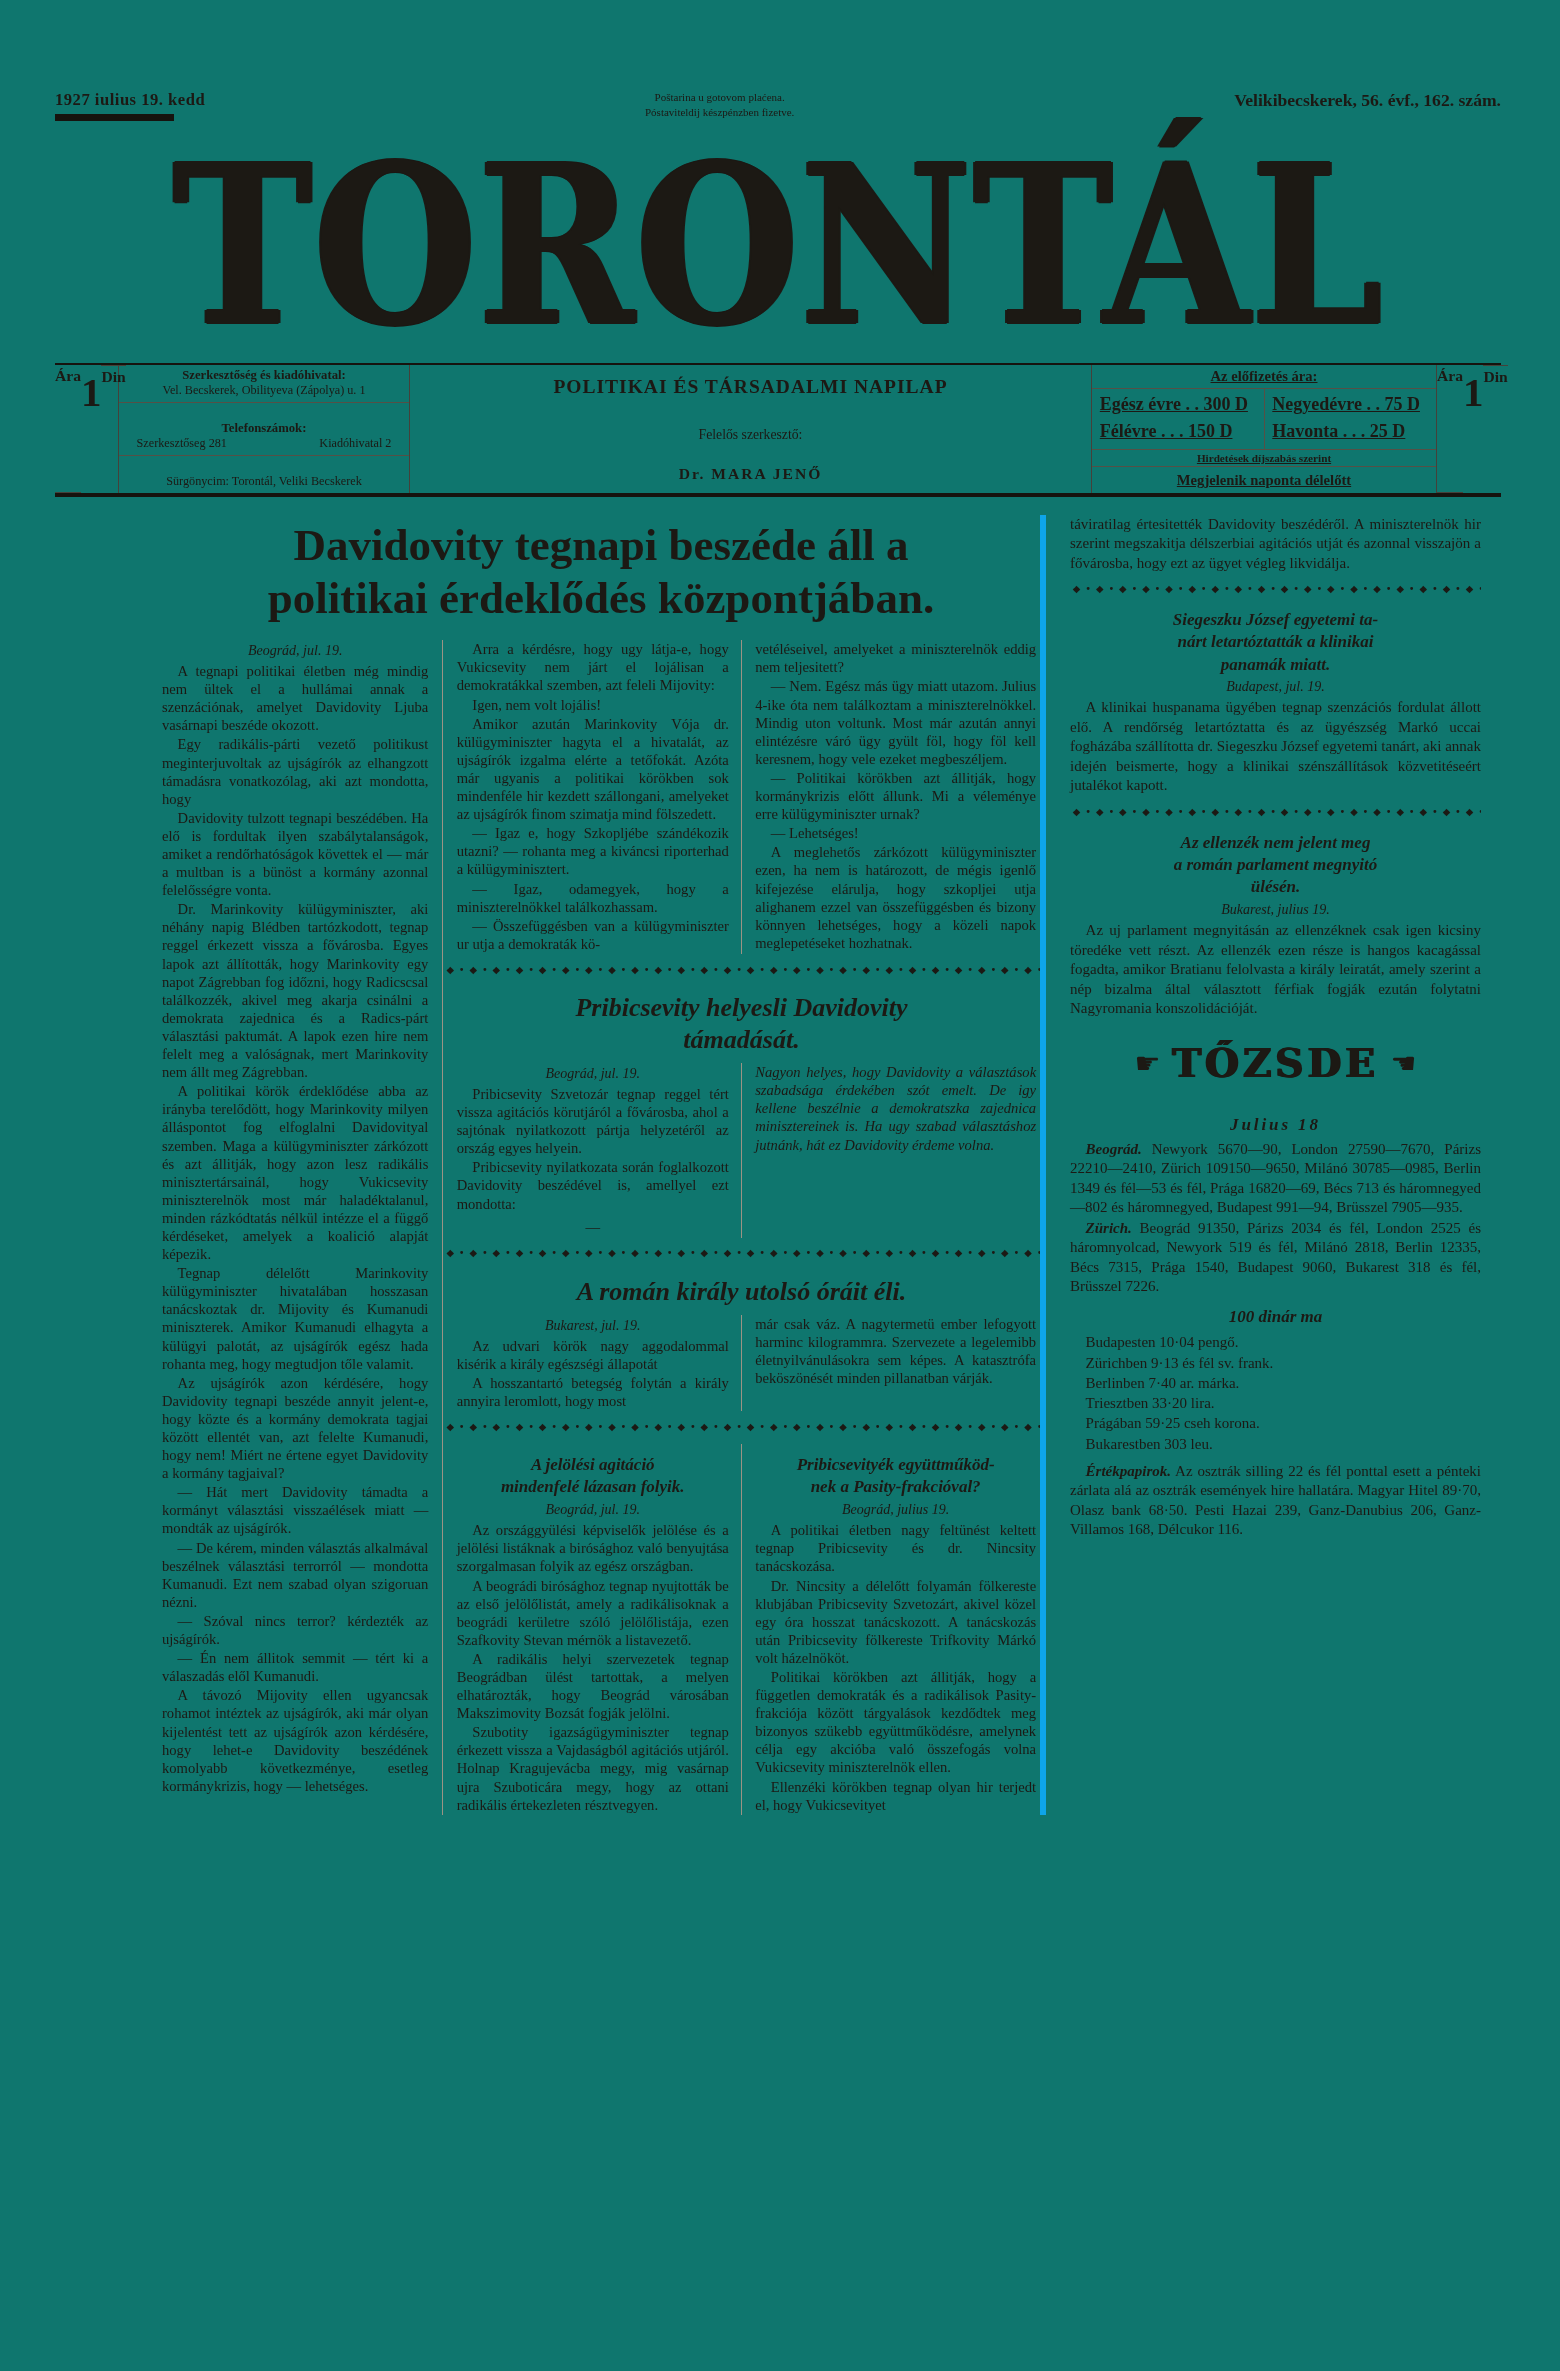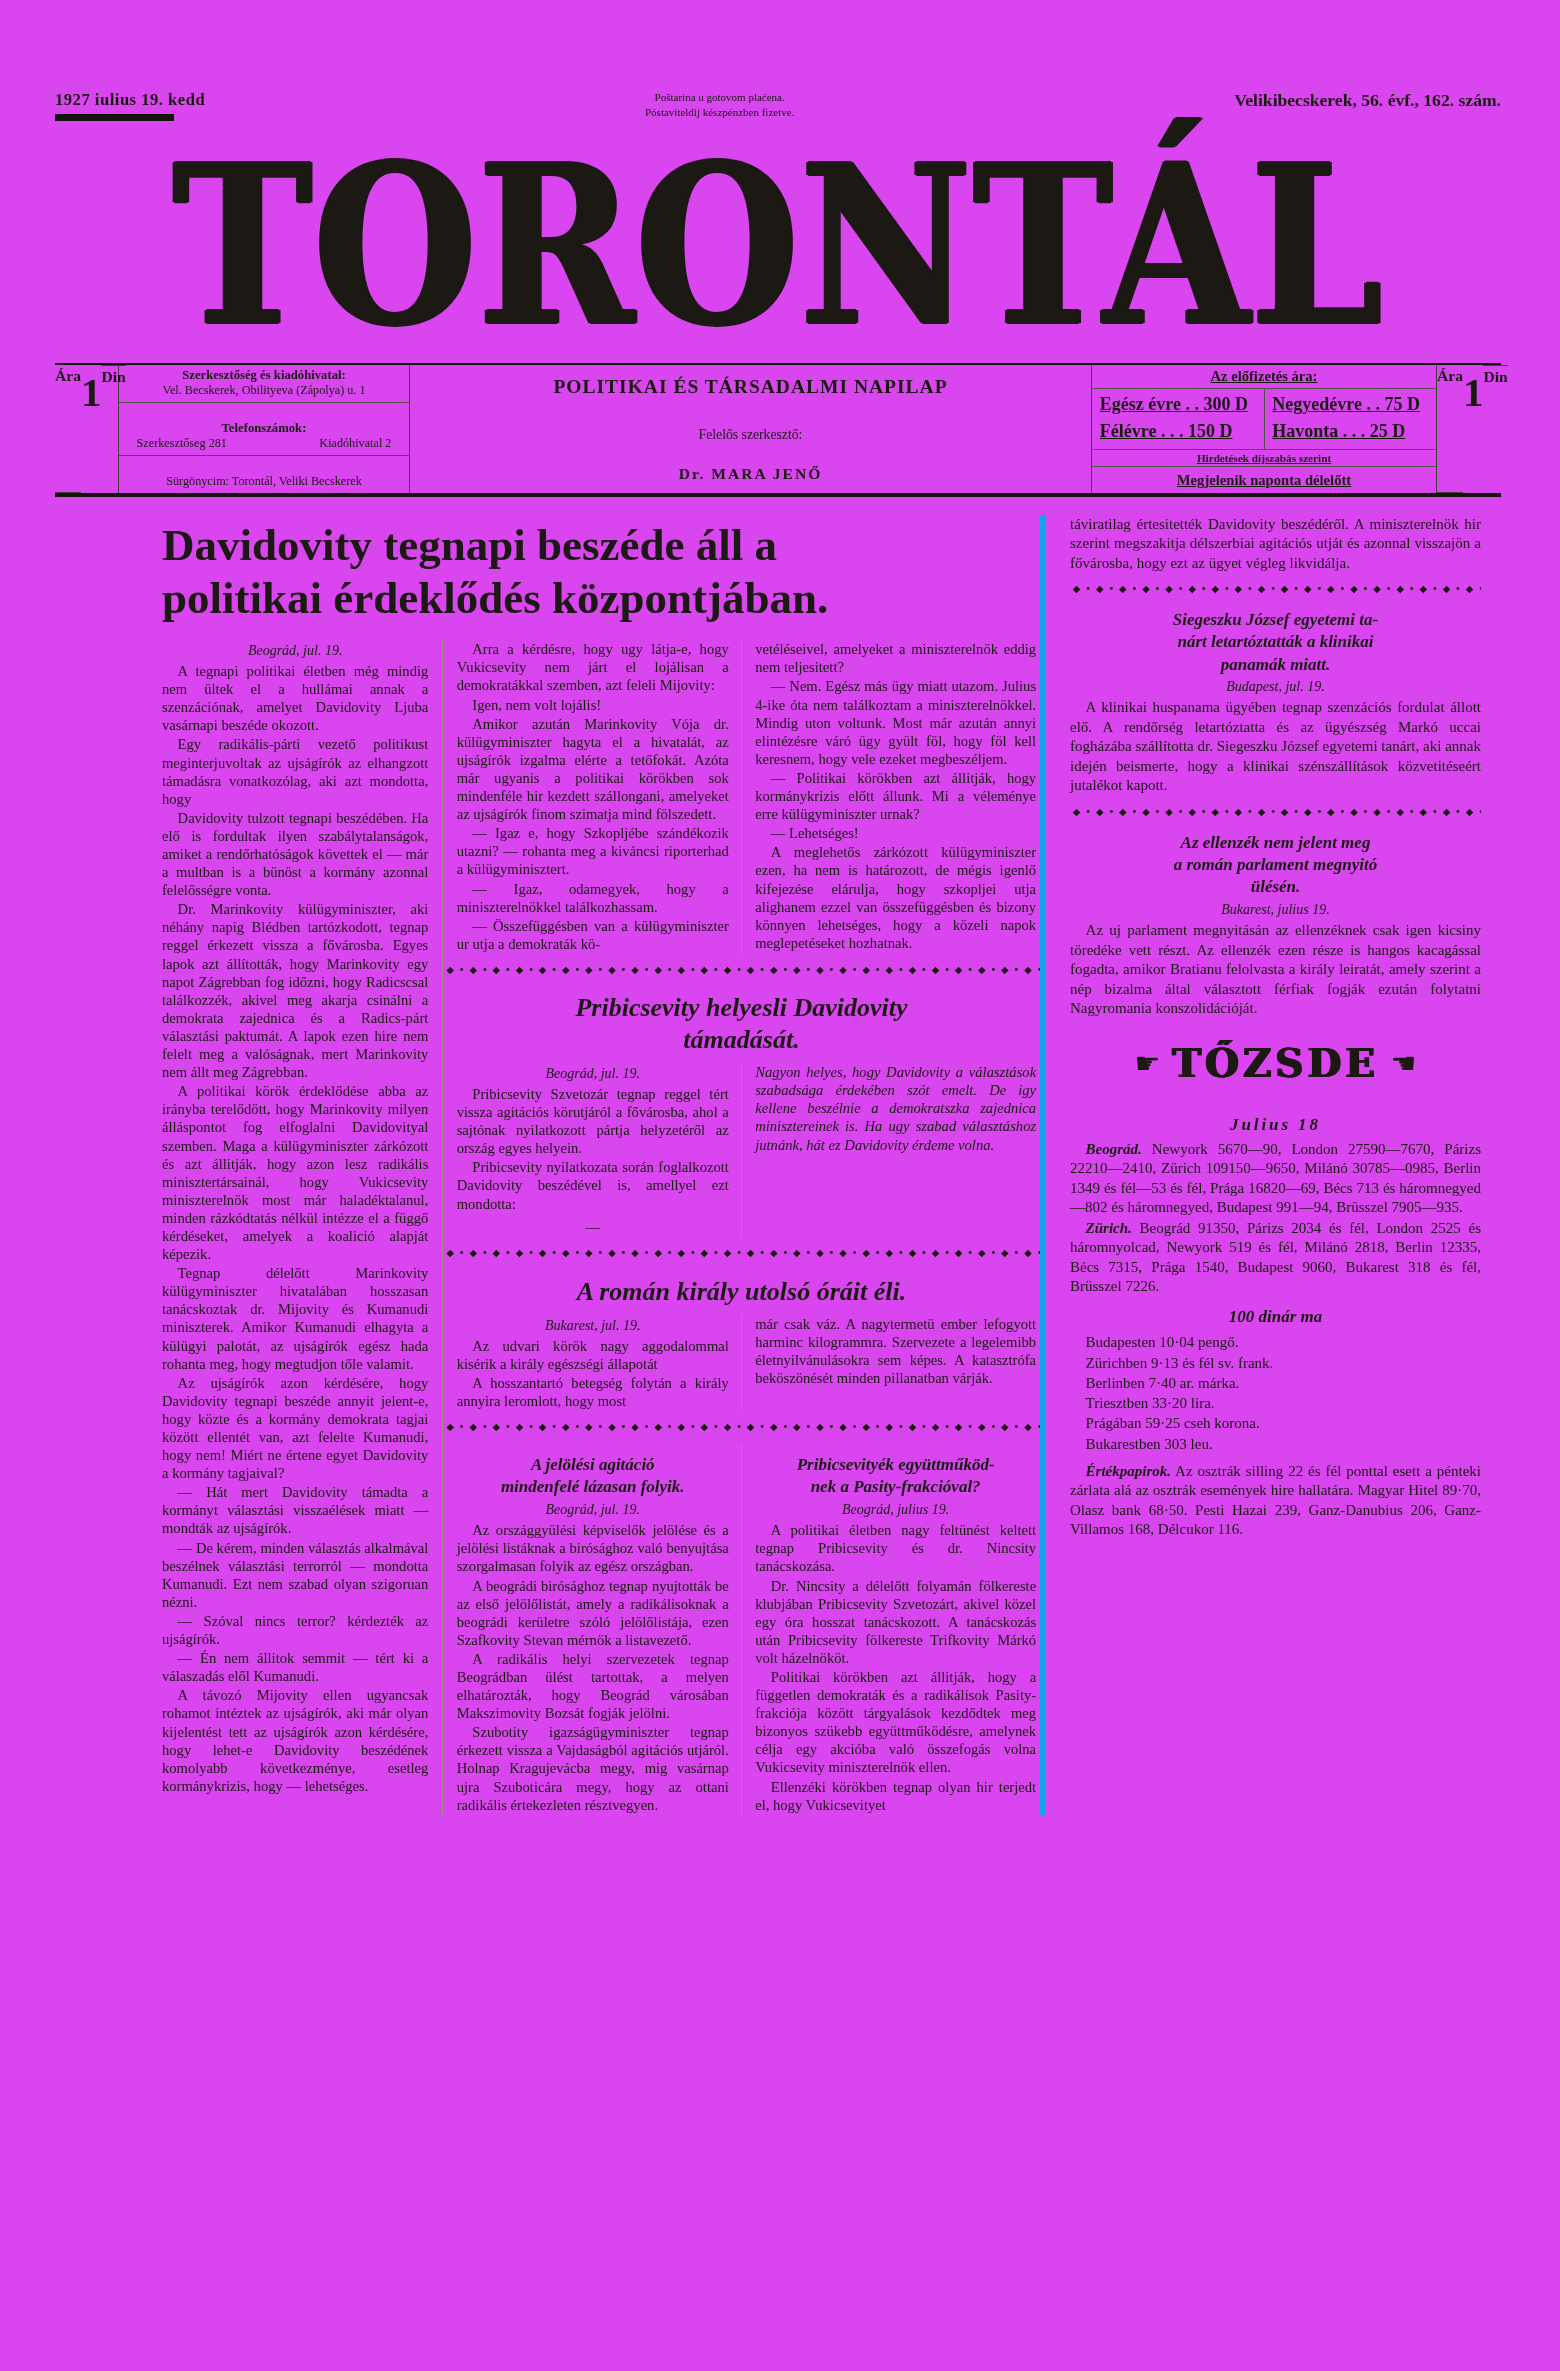--- a/index.html
+++ b/index.html
@@ -1,20 +1,20 @@
 <!DOCTYPE html>
 <html><head>
 <meta charset="utf-8">
 <style>
   * { box-sizing: border-box; }
   html, body { margin: 0; padding: 0; }
   body { width: 1560px; background: #d9d6cd; }
   .page {
     width: 1560px; height: 2372px; overflow: hidden; position: relative;
-    background: #d946ef;
+    background: #0f766e;
     padding: 90px 59px 29px 55px;
     font-family: "Liberation Serif", "DejaVu Serif", serif;
     color: #1c1914;
   }
 
   
   .topstrip { display: flex; justify-content: space-between; align-items: flex-start; }
   .ts-date { font-size: 16.6px; font-weight: bold; letter-spacing: 0.5px; }
   .ts-bar { width: 119px; height: 6.8px; background: #16130e; margin-top: 3.9px; }
   .ts-center { text-align: center; font-size: 11px; line-height: 1.4; }
@@ -51,21 +51,21 @@
   .subs-heading { font-weight: bold; font-size: 14.6px; padding: 3.9px 0 2.9px; }
   .subs-grid { display: flex; border-bottom: 1px solid #555046; border-top: 1px solid #555046; }
   .subs-col { flex: 1; padding: 2px 7.8px 3.9px; font-size: 18px; font-weight: bold; text-align: left; line-height: 1.5; }
   .subs-col + .subs-col { border-left: 1px solid #555046; }
   .subs-ads { font-size: 11.2px; font-weight: bold; padding: 2px 0; border-bottom: 1px solid #555046; }
   .subs-appears { font-weight: bold; font-size: 14.6px; padding: 4.9px 0 3.9px; }
 
   
   .bodygrid { display: flex; margin: 17.6px 0 0 107px; }
   .left-zone { width: 878px; }
-  .headline { margin: 3.9px 0 15.6px; text-align: left; font-size: 45px; line-height: 1.18; font-weight: bold; }
+  .headline { margin: 3.9px 0 15.6px; text-align: center; font-size: 45px; line-height: 1.18; font-weight: bold; }
   .cols-row { display: flex; align-items: stretch; }
   .col1 { width: 281px; padding-right: 13.7px; border-right: 1px solid #9b9384; }
   .mid-zone { width: 597px; }
   .cols-row2 { display: flex; align-items: stretch; }
   .cols-row2 > .colA { width: 50%; padding: 0 11.7px 0 13.7px; border-right: 1px solid #9b9384; }
   .cols-row2 > .colB { width: 50%; padding: 0 3.9px 0 13.7px; }
   .rail { width: 441px; border-left: 6px solid #0ea5e9; padding-left: 24px; }
 
   p.b { margin: 0 0 1px; text-indent: 15.6px; text-align: justify; font-size: 14.6px; line-height: 1.24; }
   .rail p.b { font-size: 15px; line-height: 1.3; }

